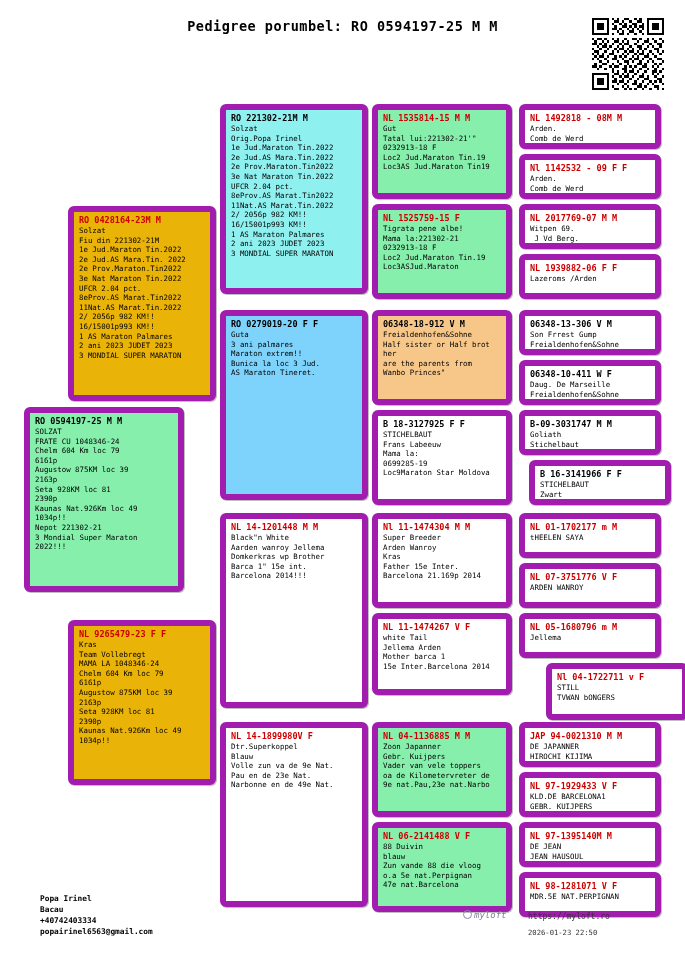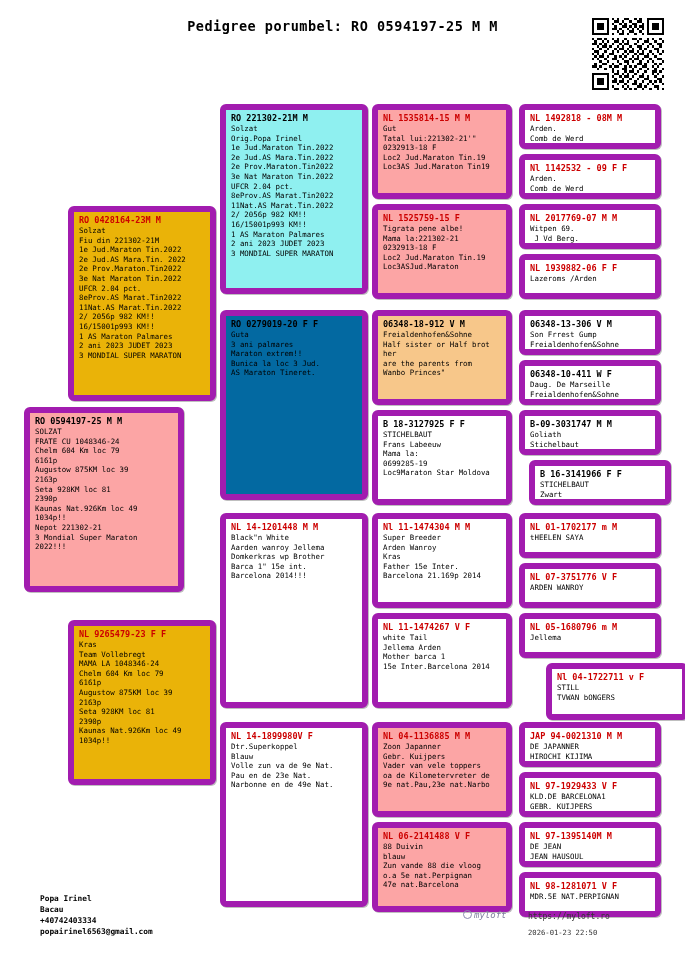--- a/index.html
+++ b/index.html
@@ -46,22 +46,22 @@
   .card .body {
     font-size:7.4px;
     line-height:9.6px;
     white-space:pre-wrap;
     color:#000;
   }
 
   
   .c-green  { background:#eab308; }
   .c-cyan   { background:#8ff0f0; }
-  .c-yellow { background:#fca5a5; }
-  .c-pink   { background:#0369a1; }
+  .c-yellow { background:#86efac; }
+  .c-pink   { background:#7dd3fc; }
   .c-orange { background:#f7c78a; }
   .c-white  { background:#ffffff; }
 
   .hdr-red   { color:#cc0000; }
   .hdr-black { color:#000000; }
 
   .footer {
     position:absolute;
     left:40px; top:893px;
     font-size:7.8px;
@@ -469,21 +469,21 @@
 Loc9Maraton Star Moldova</div>
     </div>
     <div class="card c-white" style="left: 372px; top: 513px; width: 140px; height: 95px;">
       <div class="hdr hdr-red">Nl 11-1474304 M M</div>
       <div class="body">Super Breeder
 Arden Wanroy
 Kras
 Father 15e Inter.
 Barcelona 21.169p 2014</div>
     </div>
-    <div class="card c-white" style="left: 372px; top: 613px; width: 140px; height: 95px;">
+    <div class="card c-white" style="left: 372px; top: 613px; width: 140px; height: 82px;">
       <div class="hdr hdr-red">NL 11-1474267 V F</div>
       <div class="body">white Tail
 Jellema Arden
 Mother barca 1
 15e Inter.Barcelona 2014</div>
     </div>
     <div class="card c-yellow" style="left: 372px; top: 722px; width: 140px; height: 95px;">
       <div class="hdr hdr-red">NL 04-1136885 M M</div>
       <div class="body">Zoon Japanner
 Gebr. Kuijpers

